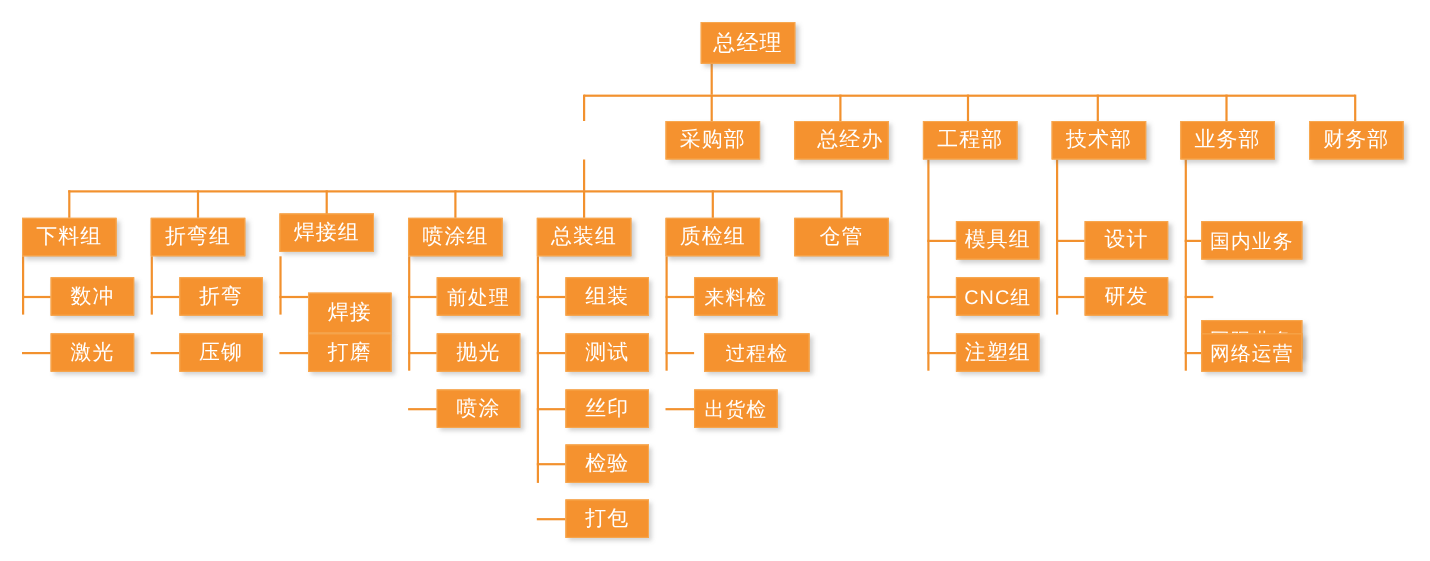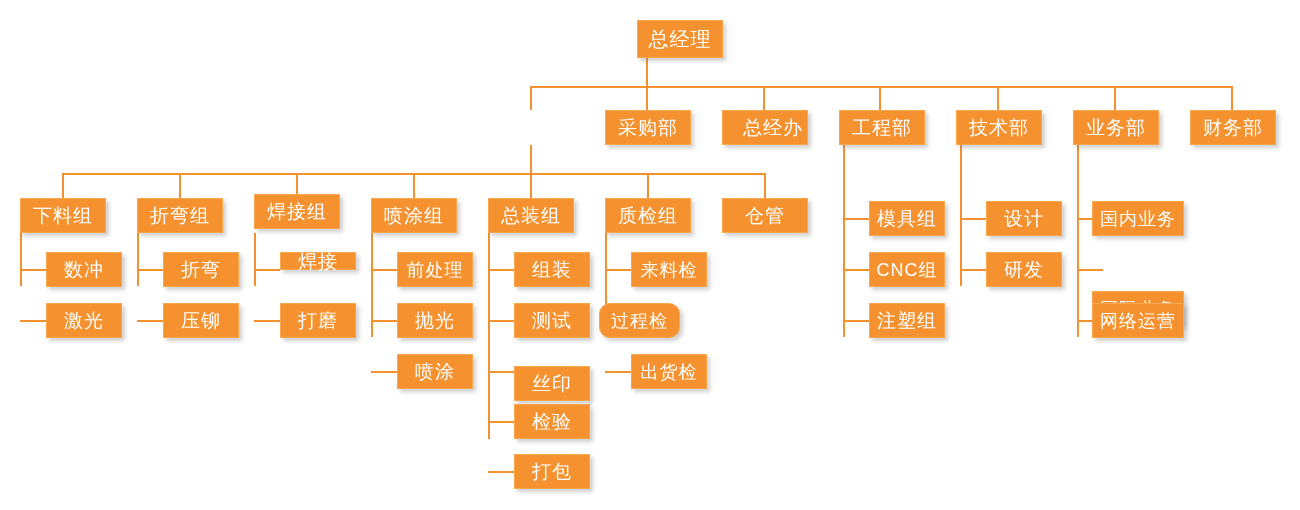--- a/index.html
+++ b/index.html
@@ -122,35 +122,35 @@
   <div class="node" style="left:488px;top:198px;width:86px;height:35px;">总装组</div>
   <div class="node" style="left:605px;top:198px;width:86px;height:35px;">质检组</div>
   <div class="node" style="left:722px;top:198px;width:86px;height:35px;">仓管</div>
 
   <div class="node" style="left:46px;top:252px;width:76px;height:35px;">数冲</div>
   <div class="node" style="left:46px;top:303px;width:76px;height:35px;">激光</div>
 
   <div class="node" style="left:163px;top:252px;width:76px;height:35px;">折弯</div>
   <div class="node" style="left:163px;top:303px;width:76px;height:35px;">压铆</div>
 
-  <div class="node" style="left:280px;top:252px;width:76px;height:18px;">焊接</div>
+  <div class="node" style="left:280px;top:266px;width:76px;height:37px;">焊接</div>
   <div class="node" style="left:280px;top:303px;width:76px;height:35px;">打磨</div>
 
   <div class="node lat" style="left:397px;top:252px;width:76px;height:35px;">前处理</div>
   <div class="node" style="left:397px;top:303px;width:76px;height:35px;">抛光</div>
   <div class="node" style="left:397px;top:354px;width:76px;height:35px;">喷涂</div>
 
   <div class="node" style="left:514px;top:252px;width:76px;height:35px;">组装</div>
   <div class="node" style="left:514px;top:303px;width:76px;height:35px;">测试</div>
-  <div class="node" style="left:514px;top:366px;width:76px;height:35px;">丝印</div>
+  <div class="node" style="left:514px;top:354px;width:76px;height:35px;">丝印</div>
   <div class="node" style="left:514px;top:404px;width:76px;height:35px;">检验</div>
   <div class="node" style="left:514px;top:454px;width:76px;height:35px;">打包</div>
 
   <div class="node lat" style="left:631px;top:252px;width:76px;height:35px;">来料检</div>
-  <div class="node lat" style="left:599px;top:303px;width:81px;height:35px;border-radius:11px;">过程检</div>
+  <div class="node lat" style="left:640px;top:303px;width:96px;height:35px;">过程检</div>
   <div class="node lat" style="left:631px;top:354px;width:76px;height:35px;">出货检</div>
 
   <div class="node" style="left:869px;top:201px;width:76px;height:35px;">模具组</div>
   <div class="node lat" style="left:869px;top:252px;width:76px;height:35px;">CNC组</div>
   <div class="node" style="left:869px;top:303px;width:76px;height:35px;">注塑组</div>
 
   <div class="node" style="left:986px;top:201px;width:76px;height:35px;">设计</div>
   <div class="node" style="left:986px;top:252px;width:76px;height:35px;">研发</div>
 
   <div class="node lat" style="left:1092px;top:201px;width:92px;height:35px;">国内业务</div>

